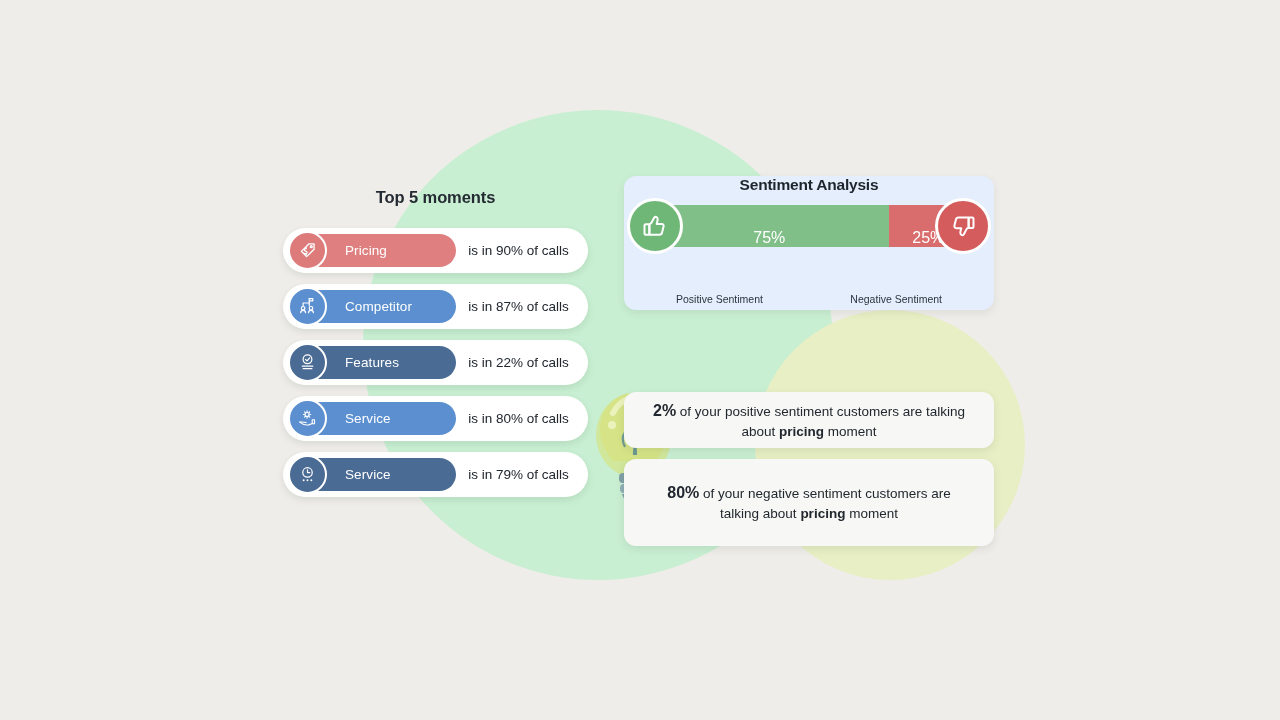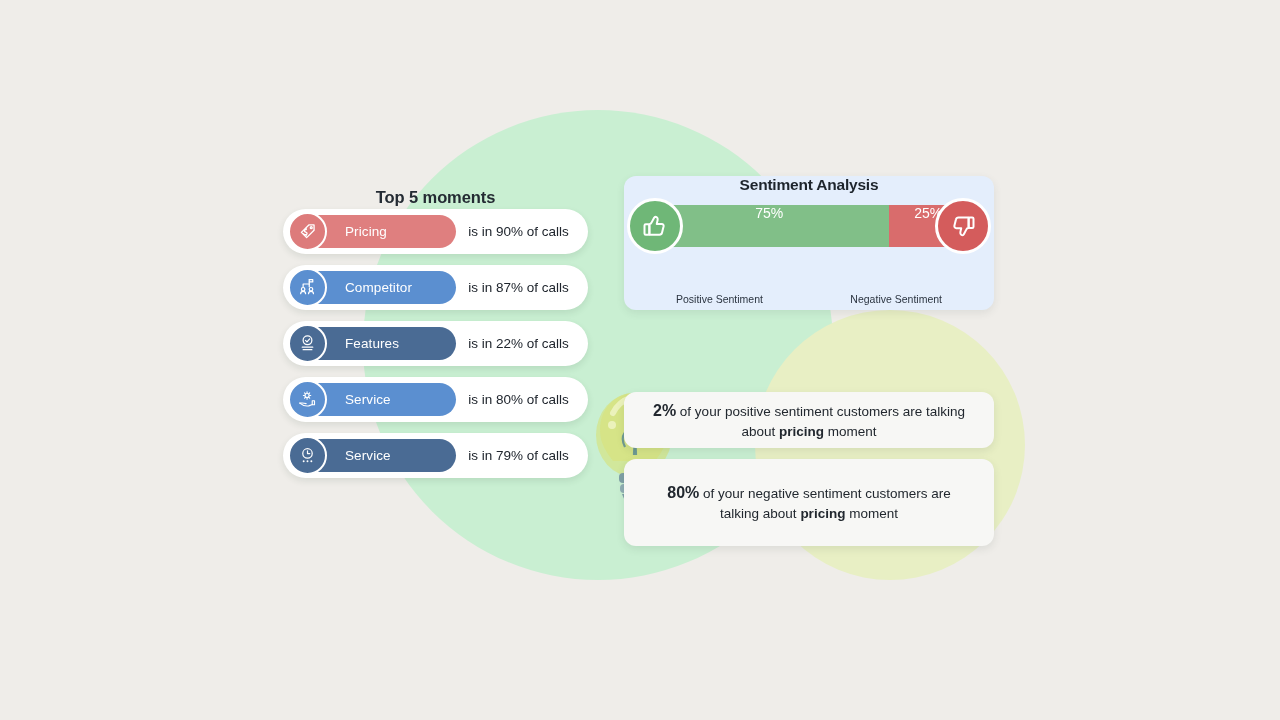--- a/index.html
+++ b/index.html
@@ -61,21 +61,21 @@
     top: 188px;
     width: 305px;
   }
 
   #moments-title {
     font-size: 16.5px;
     font-weight: bold;
     color: #242b33;
     text-align: center;
     letter-spacing: -0.1px;
-    margin-bottom: 2px;
+    margin-bottom: 21px;
   }
 
   .moment-row {
     position: relative;
     height: 45px;
     background: #ffffff;
     border-radius: 24px;
     box-shadow: 0 3px 7px rgba(40,60,50,0.11);
     margin-bottom: 11px;
     display: flex;
@@ -157,24 +157,24 @@
     right: 0;
     top: 0;
     height: 42px;
     display: flex;
     overflow: hidden;
   }
 
   .bar-seg {
     height: 100%;
     display: flex;
-    align-items: flex-start;
+    align-items: flex-end;
     justify-content: center;
     color: #ffffff;
-    font-size: 14px;
+    font-size: 16px;
   }
 
   .bar-seg.positive { background: #81BF88; }
   .bar-seg.negative { background: #D96C6C; }
 
   .thumb-circle {
     position: absolute;
     top: -7px;
     width: 56px;
     height: 56px;

